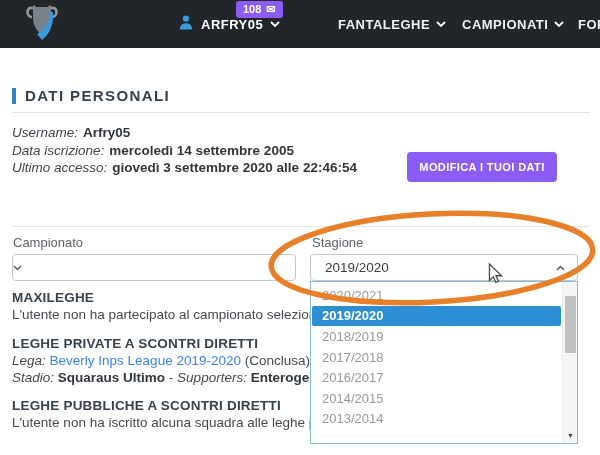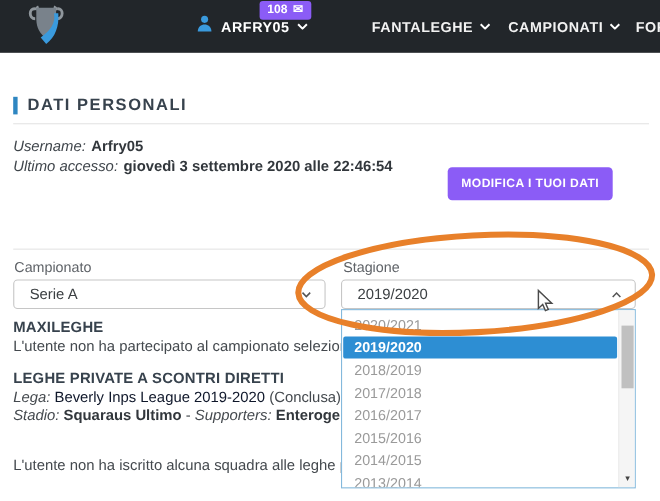--- a/index.html
+++ b/index.html
@@ -39,21 +39,21 @@
   .select-box { position:absolute; top:254px; height:27px; background:#fff; border:1px solid #c6c6c6;
     border-radius:4px; display:flex; align-items:center; font-size:13.5px; color:#3c4043; cursor:pointer; }
   .select-box .val { padding-left:14px; flex:1; }
   .select-box .sel-chev { margin-right:12px; color:#444; }
 
   
   .txt { position:absolute; left:12px; white-space:nowrap; font-size:13.5px; color:#44494e; }
   .txt.head { font-weight:bold; color:#37424d; letter-spacing:.2px; }
   .it { font-style:italic; }
   .bd { font-weight:bold; color:#32373c; }
-  .lnk { color:#0f172a; cursor:pointer; text-decoration:none; }
+  .lnk { color:#3b82f6; cursor:pointer; text-decoration:none; }
 
   
   .dropdown { position:absolute; top:281px; left:310px; width:268px; height:163px; background:#fff;
     border:1px solid #84b9dc; overflow:hidden; z-index:5; }
   .dd-list { position:absolute; top:3px; left:1px; right:16px; }
   .dd-item { height:20.6px; display:flex; align-items:center; padding-left:10px; font-size:13px;
     color:#9a9a9a; cursor:pointer; }
   .dd-item.selected { background:#2d8ed3; color:#fff; font-weight:bold; border-radius:2px; }
   .dd-scroll { position:absolute; top:0; right:0; bottom:0; width:15px; background:#f5f5f5; border-left:1px solid #ececec; }
   .dd-thumb { position:absolute; top:14px; left:1.5px; width:11px; height:57px; background:#c0c0c0; cursor:pointer; }
@@ -123,31 +123,33 @@
     <span class="accent-bar"></span>
     <span class="t">DATI PERSONALI</span>
   </div>
   <div class="hr" style="top:112px;"></div>
 
   <div class="fields">
     <div class="row">
       <span class="f-label">Username:</span><span class="f-value">Arfry05</span>
     </div>
     <div class="row">
+      <span class="f-label">Data iscrizione:</span><span class="f-value">mercoledì 14 settembre 2005</span>
+    </div>
+    <div class="row">
       <span class="f-label">Ultimo accesso:</span><span class="f-value">giovedì 3 settembre 2020 alle 22:46:54</span>
     </div>
   </div>
 
   <button class="edit-btn">MODIFICA I TUOI DATI</button>
 
   <div class="hr" style="top:226px;"></div>
 
   <div class="sel-label" style="top:235px; left:13px;">Campionato</div>
   <div class="select-box" style="left:12px; width:284px;">
-    <span class="val">Serie A</span>
     <span class="sel-chev">
       <svg class="chev-svg" width="9" height="6" viewBox="0 0 9 6">
           <polyline points="1,1 4.5,4.6 8,1" fill="none" stroke="#555" stroke-width="1.4"></polyline>
         </svg>
     </span>
   </div>
 
   <div class="sel-label" style="top:235px; left:312px;">Stagione</div>
   <div class="select-box" style="left:310px; width:268px;">
     <span class="val">2019/2020</span>
@@ -170,30 +172,30 @@
     <span class="it">Nom</span>
   </div>
   <div class="txt" style="top:370px;">
     <span class="it">Stadio:</span>
     <span class="bd">Squaraus Ultimo</span>
     <span>-</span>
     <span class="it">Supporters:</span>
     <span class="bd">Enterogermini</span>
   </div>
 
+  <div class="txt head" style="top:398px;">LEGHE PUBBLICHE A SCONTRI DIRETTI</div>
   <div class="txt" style="top:415px;">L'utente non ha iscritto alcuna squadra alle leghe pubbl</div>
 
   <div class="dropdown">
     <div class="dd-list">
       <div class="dd-item">2020/2021</div>
       <div class="dd-item selected">2019/2020</div>
       <div class="dd-item">2018/2019</div>
       <div class="dd-item">2017/2018</div>
       <div class="dd-item">2016/2017</div>
-      <div class="dd-item">2015/2016</div>
       <div class="dd-item">2014/2015</div>
       <div class="dd-item">2013/2014</div>
     </div>
     <div class="dd-scroll">
       <div class="dd-thumb"></div>
       <div class="dd-down">▼</div>
     </div>
   </div>
 
   <svg class="overlay" viewBox="0 0 600 455">

